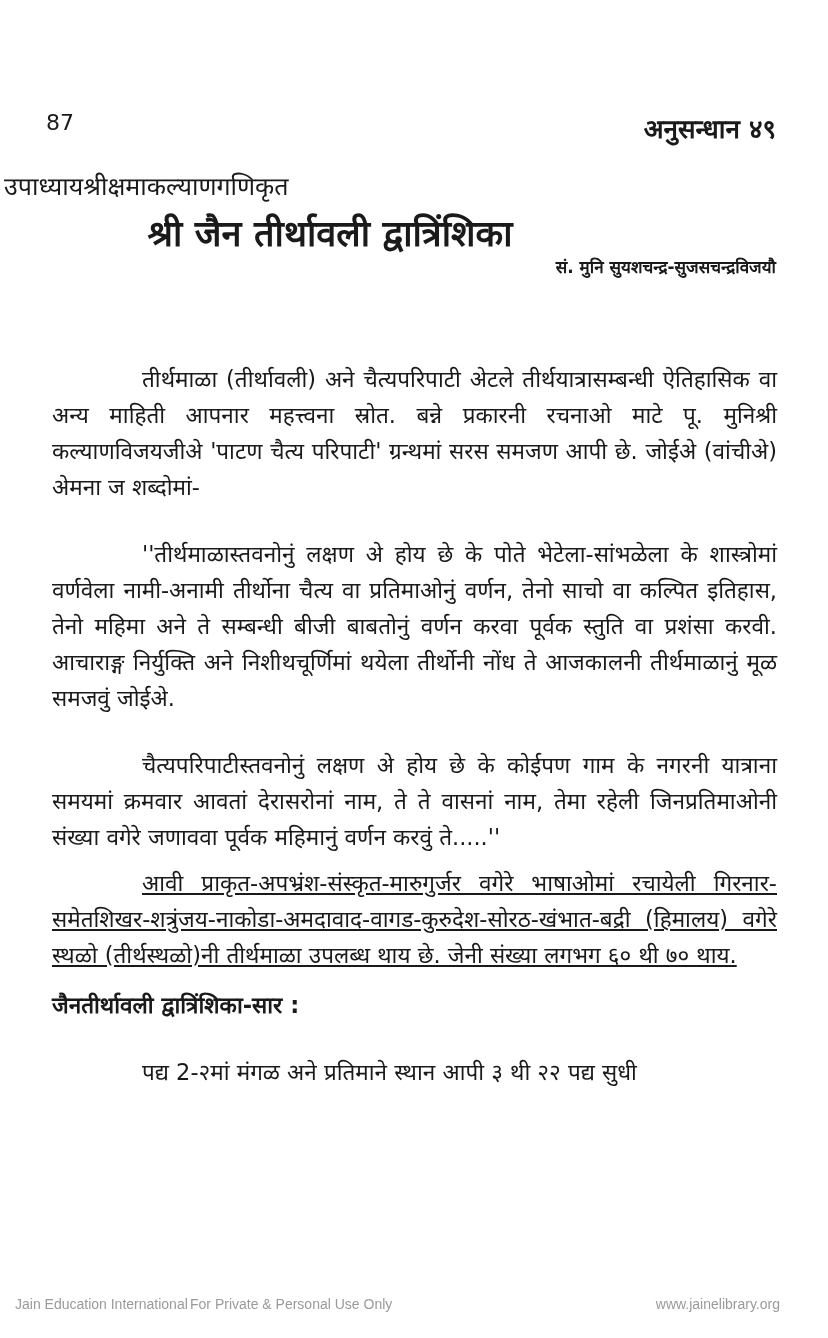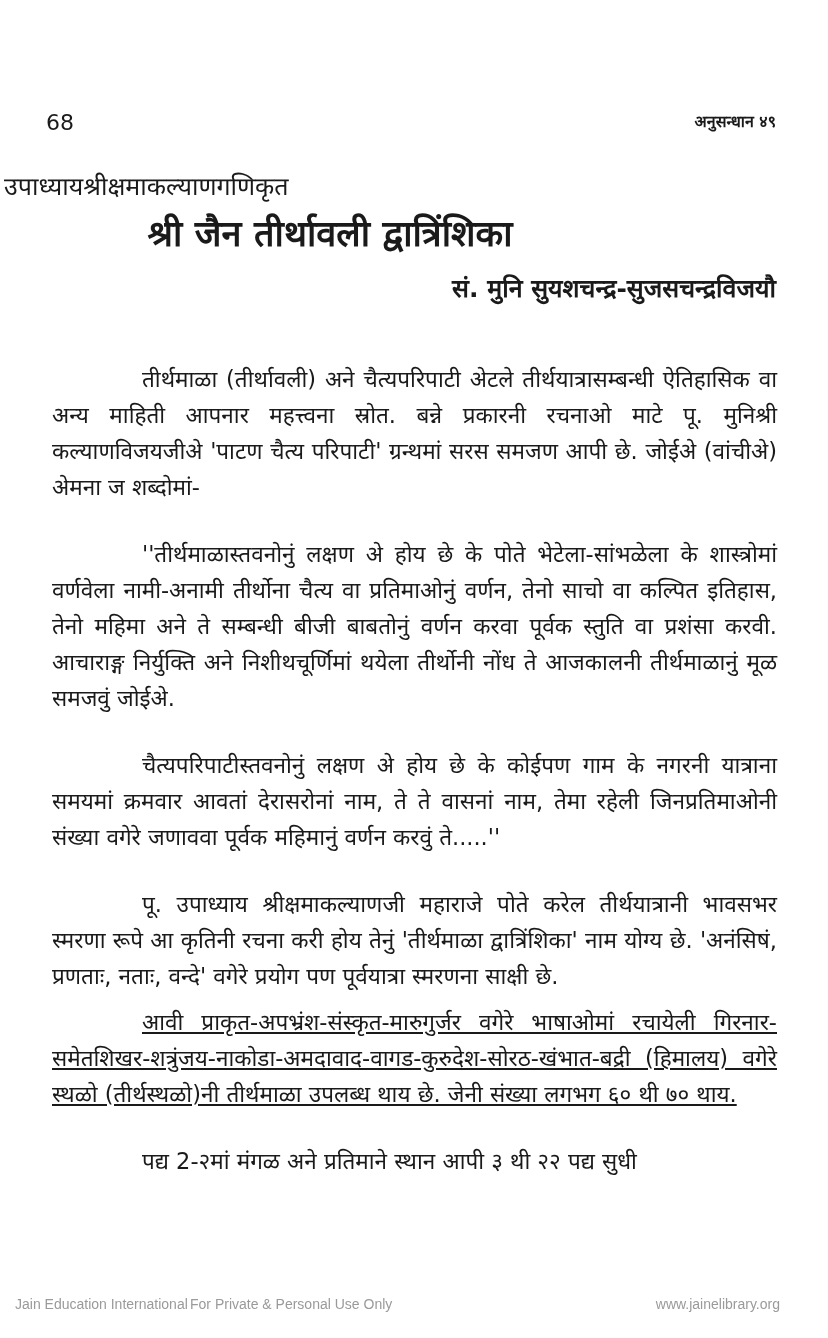--- a/index.html
+++ b/index.html
@@ -1,31 +1,31 @@
 <!DOCTYPE html>
 <html><head>
   <meta charset="utf-8">
   <style>
     html, body { margin: 0; padding: 0; background: #ffffff; }
     body {
       width: 828px; height: 1338px; position: relative; overflow: hidden;
       font-family: "DejaVu Sans", sans-serif; color: #1a1a1a;
     }
     .page-number { position: absolute; left: 46px; top: 110px; font-size: 22px; }
-    .running-head { position: absolute; right: 52px; top: 110px; font-size: 16px; font-weight: bold; }
+    .running-head { position: absolute; right: 52px; top: 110px; font-size: 26px; font-weight: bold; }
     .subtitle {
       position: absolute; left: 4px; width: 828px; top: 168px; 
       font-size: 25px;
     }
     .title {
       position: absolute; left: 0; width: 660px; top: 208px; text-align: center;
       font-size: 36px; font-weight: bold;
     }
     .editors {
-      position: absolute; right: 52px; top: 270px; font-size: 25px; font-weight: bold;
+      position: absolute; right: 52px; top: 255px; font-size: 17px; font-weight: bold;
     }
     .body-text {
       position: absolute; left: 52px; top: 330px; width: 725px;
       font-size: 22.5px; line-height: 36px;
     }
     .body-text p { margin: 0; text-align: justify; }
     .body-text .indent { text-indent: 90px; margin-top: 31px; }
     .section-label { margin-bottom: 10px !important; }
     .gap { margin-top: 10px !important; text-decoration: underline; }
     .section-heading { font-weight: bold; margin-top: 14px !important; margin-bottom: 10px !important; }
@@ -34,33 +34,33 @@
       font-family: "Liberation Sans", sans-serif; font-size: 14px; color: #9a9a9a;
     }
     .footer span { position: absolute; top: 0; }
     .footer .f1 { left: 15px; }
     .footer .f2 { left: 190px; }
     .footer .f3 { right: 24px; }
   </style>
 </head>
 <body>
 
-<div class="page-number">68</div>
+<div class="page-number">87</div>
 <div class="running-head">अनुसन्धान ४९</div>
 
 <div class="subtitle">उपाध्यायश्रीक्षमाकल्याणगणिकृत</div>
 <div class="title">श्री जैन तीर्थावली द्वात्रिंशिका</div>
 <div class="editors">सं. मुनि सुयशचन्द्र-सुजसचन्द्रविजयौ</div>
 
 <div class="body-text">
   <p class="indent">तीर्थमाळा (तीर्थावली) अने चैत्यपरिपाटी अेटले तीर्थयात्रासम्बन्धी ऐतिहासिक वा अन्य माहिती आपनार महत्त्वना स्रोत. बन्ने प्रकारनी रचनाओ माटे पू. मुनिश्री कल्याणविजयजीअे 'पाटण चैत्य परिपाटी' ग्रन्थमां सरस समजण आपी छे. जोईअे (वांचीअे) अेमना ज शब्दोमां-</p>
   <p class="indent">''तीर्थमाळास्तवनोनुं लक्षण अे होय छे के पोते भेटेला-सांभळेला के शास्त्रोमां वर्णवेला नामी-अनामी तीर्थोना चैत्य वा प्रतिमाओनुं वर्णन, तेनो साचो वा कल्पित इतिहास, तेनो महिमा अने ते सम्बन्धी बीजी बाबतोनुं वर्णन करवा पूर्वक स्तुति वा प्रशंसा करवी. आचाराङ्ग निर्युक्ति अने निशीथचूर्णिमां थयेला तीर्थोनी नोंध ते आजकालनी तीर्थमाळानुं मूळ समजवुं जोईअे.</p>
   <p class="indent">चैत्यपरिपाटीस्तवनोनुं लक्षण अे होय छे के कोईपण गाम के नगरनी यात्राना समयमां क्रमवार आवतां देरासरोनां नाम, ते ते वासनां नाम, तेमा रहेली जिनप्रतिमाओनी संख्या वगेरे जणाववा पूर्वक महिमानुं वर्णन करवुं ते.....''</p>
-  <p class="indent">पू. उपाध्याय श्रीक्षमाकल्याणजी महाराजे पोते करेल तीर्थयात्रानी भावसभर स्मरणा रूपे आ कृतिनी रचना करी होय तेनुं 'तीर्थमाळा द्वात्रिंशिका' नाम योग्य छे. 'अनंसिषं, प्रणताः, नताः, वन्दे' वगेरे प्रयोग पण पूर्वयात्रा स्मरणना साक्षी छे.</p>
   <p class="indent gap">आवी प्राकृत-अपभ्रंश-संस्कृत-मारुगुर्जर वगेरे भाषाओमां रचायेली गिरनार-समेतशिखर-शत्रुंजय-नाकोडा-अमदावाद-वागड-कुरुदेश-सोरठ-खंभात-बद्री (हिमालय) वगेरे स्थळो (तीर्थस्थळो)नी तीर्थमाळा उपलब्ध थाय छे. जेनी संख्या लगभग ६० थी ७० थाय.</p>
+  <p class="section-heading">जैनतीर्थावली द्वात्रिंशिका-सार :</p>
   <p class="indent">पद्य 2-२मां मंगळ अने प्रतिमाने स्थान आपी ३ थी २२ पद्य सुधी</p>
 </div>
 
 <div class="footer">
   <span class="f1">Jain Education International</span>
   <span class="f2">For Private &amp; Personal Use Only</span>
   <span class="f3">www.jainelibrary.org</span>
 </div>
 
 </body></html>

